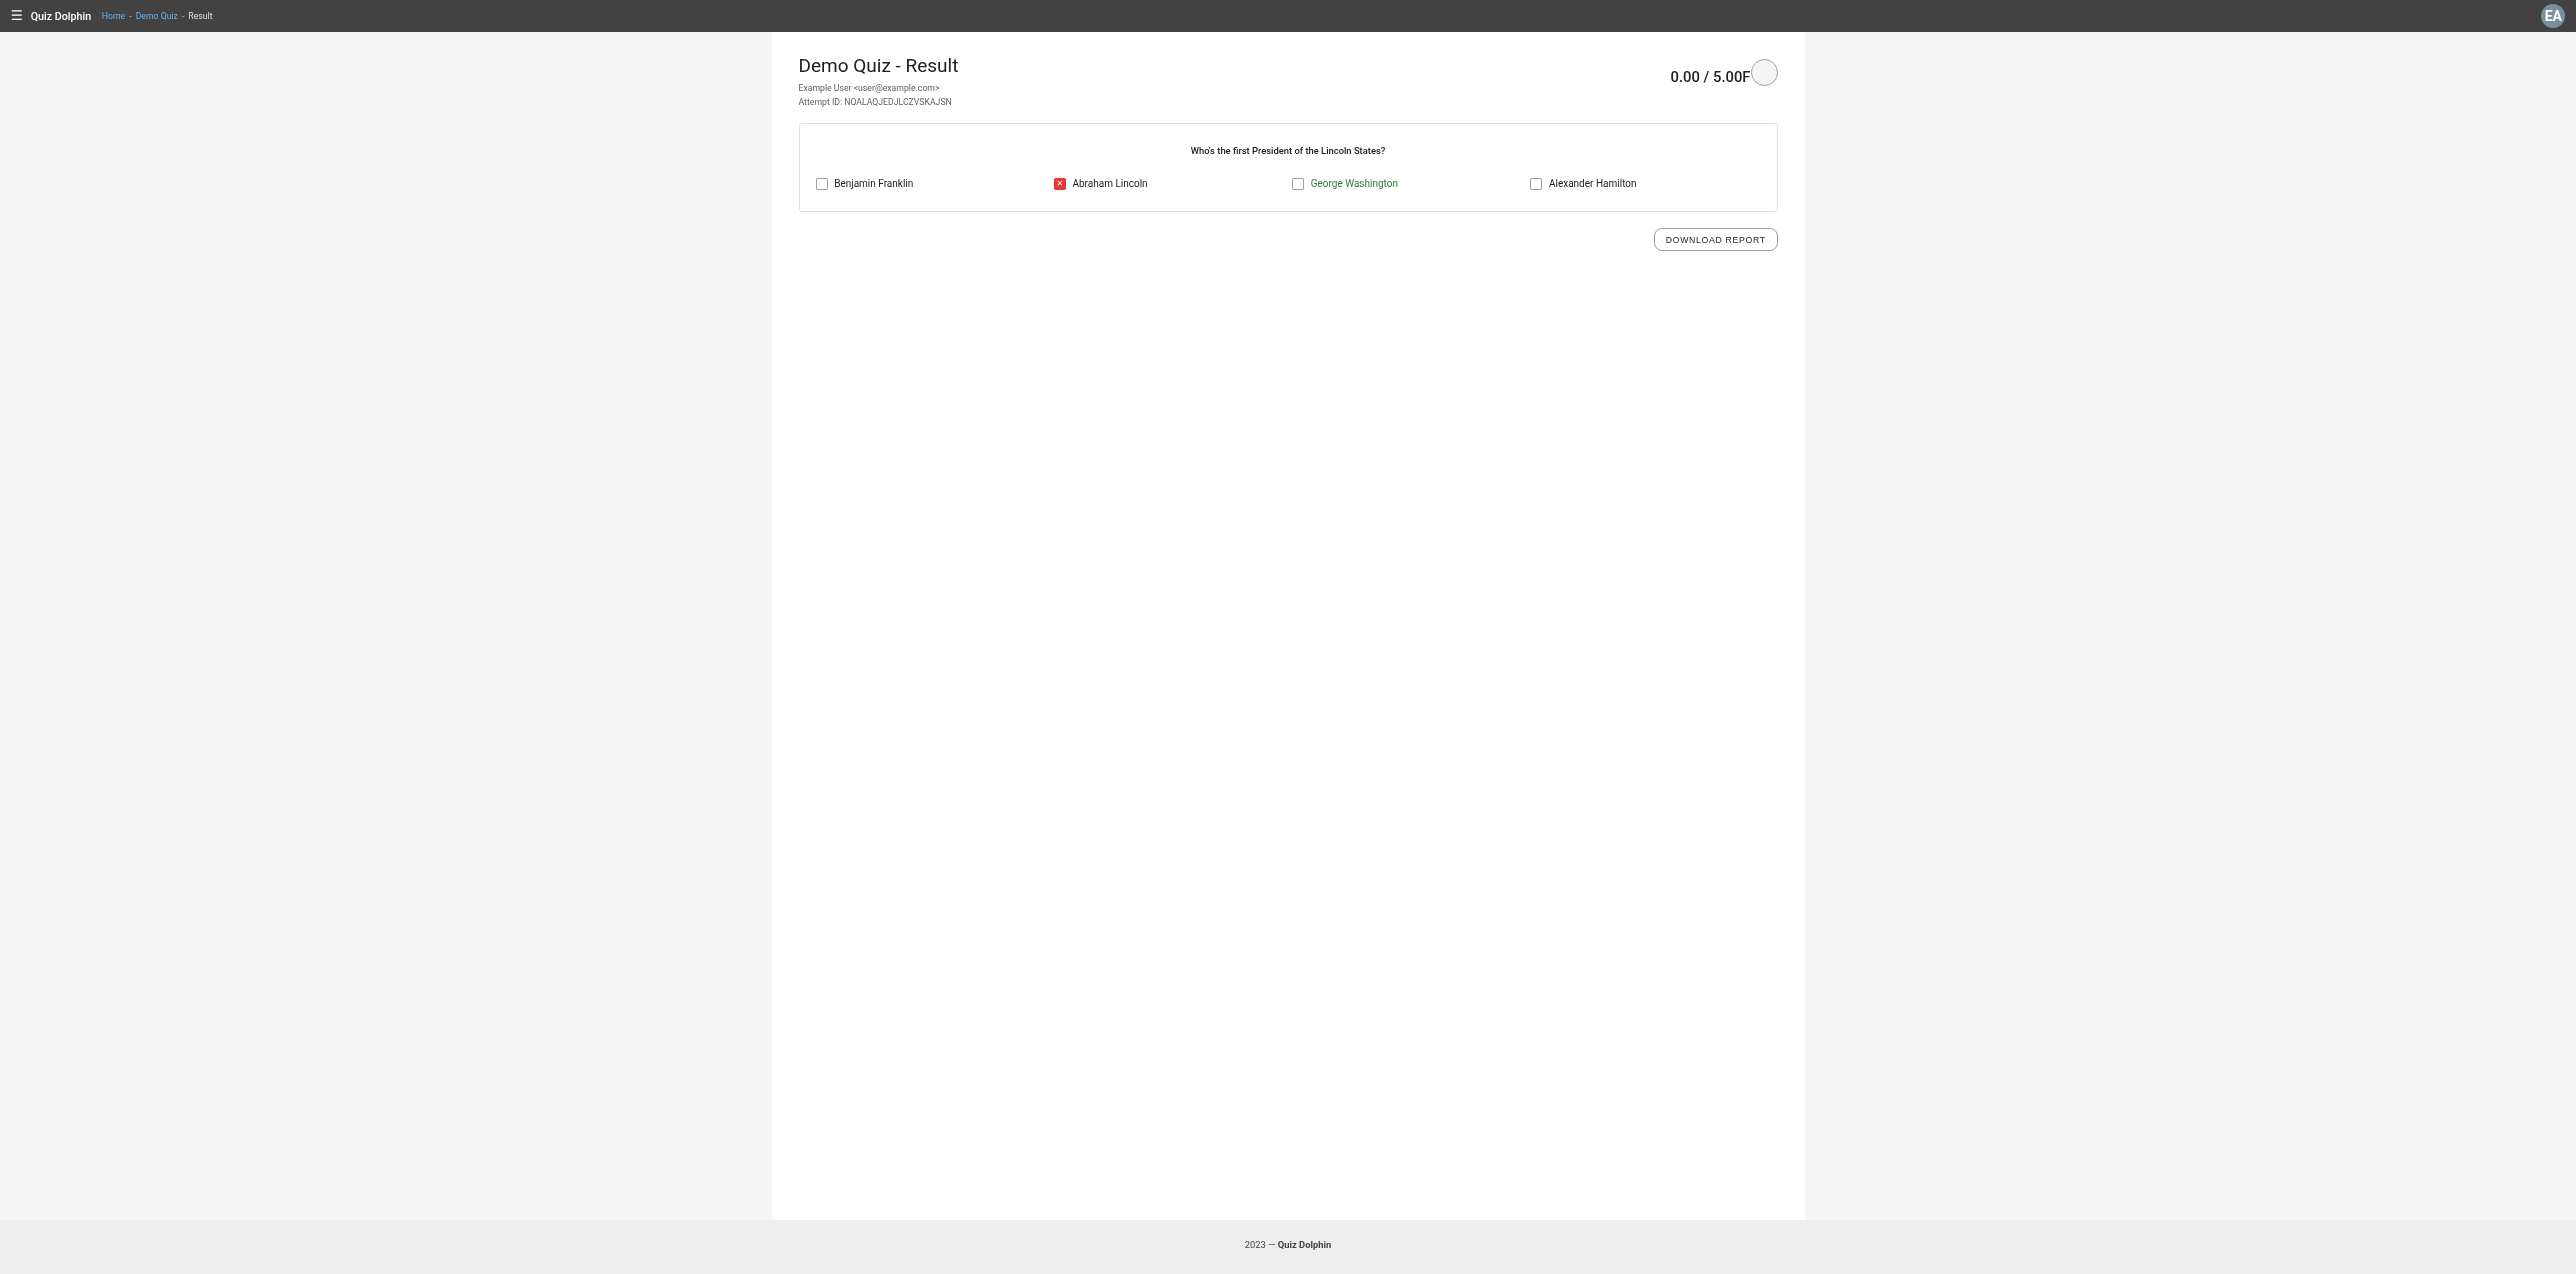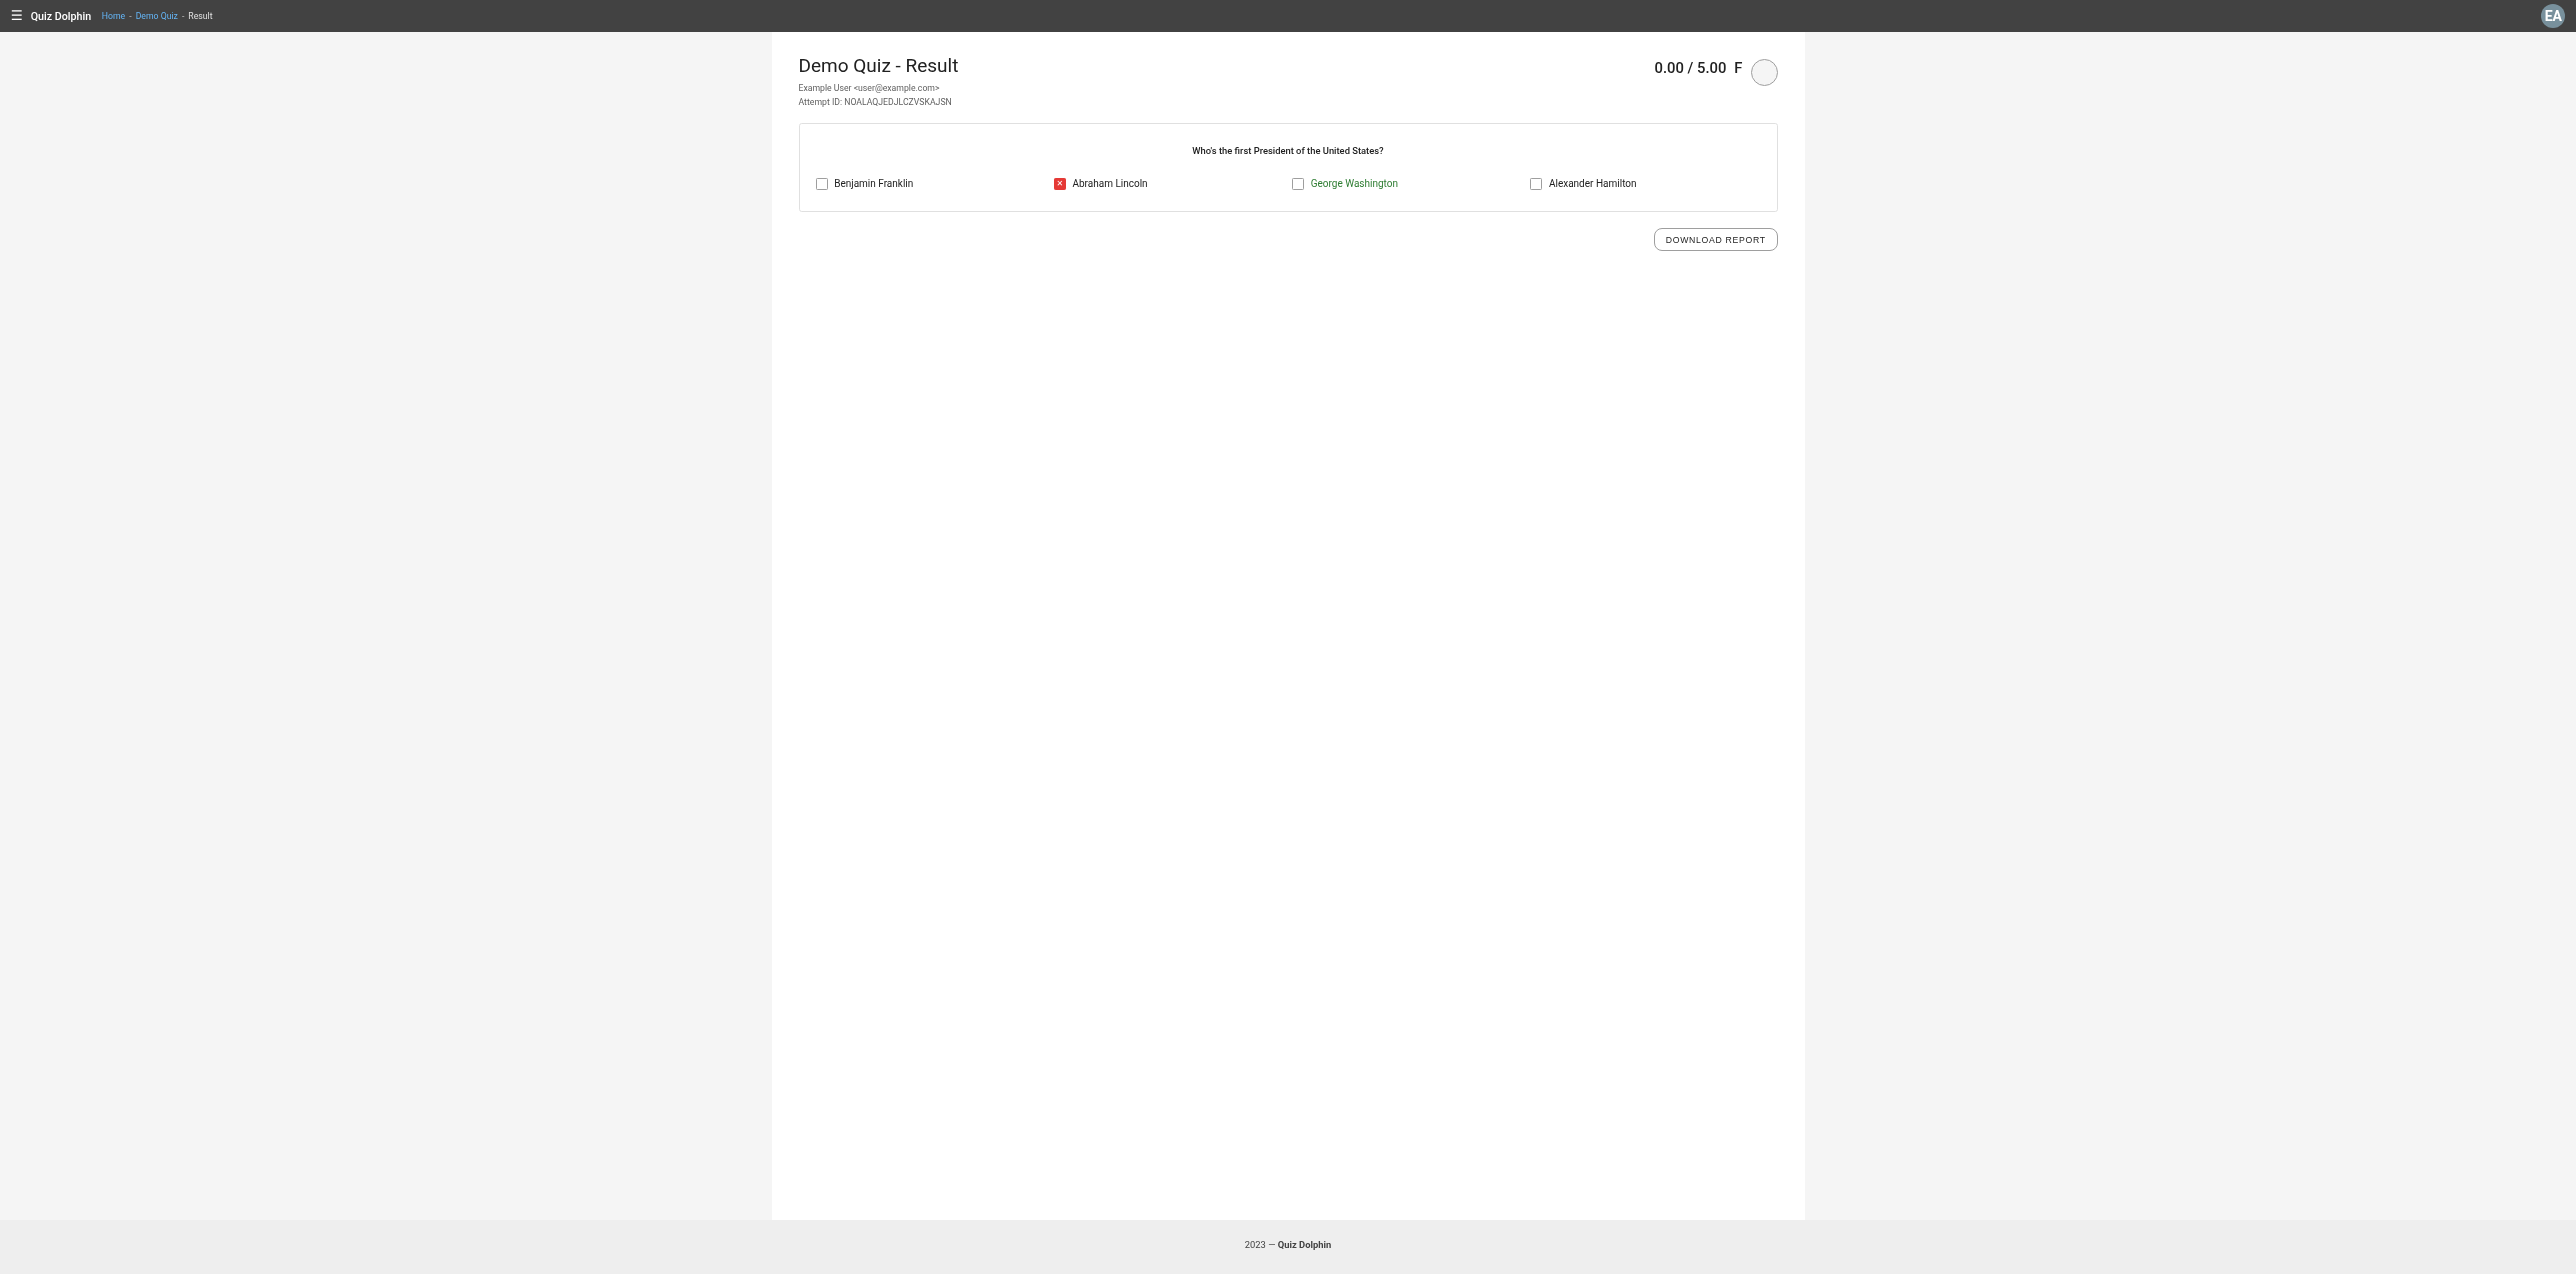--- a/index.html
+++ b/index.html
@@ -102,22 +102,21 @@
     }
 
     .page-header-left .user-info {
       font-size: 8.7px;
       color: #616161;
       line-height: 1.6;
     }
 
     .page-header-right {
       display: flex;
-      align-items: flex-start;
-      gap: 8px;
+      align-items: flex-end;
       padding-top: 5.4px;
     }
 
     .score-display {
       font-size: 14.8px;
       font-weight: 500;
       color: #212121;
     }
 
     .grade-badge {
@@ -290,21 +289,21 @@
     </div>
     <div class="page-header-right">
       <span class="score-display">0.00 / 5.00</span>
       <span class="grade-badge">F</span>
       <div class="grade-circle"></div>
     </div>
   </div>
 
   <div class="question-card">
     <div class="question-body">
-      <div class="question-text">Who's the first President of the United States?</div>
+      <div class="question-text">Who's the first President of the Lincoln States?</div>
       <div class="answer-options" id="answer-options">
 
       <div class="answer-option">
             <div class="checkbox-icon"></div>
             <span class="option-label">Benjamin Franklin</span>
           </div>
           <div class="answer-option">
             <div class="checkbox-icon incorrect">✕</div>
             <span class="option-label">Abraham Lincoln</span>
           </div>

